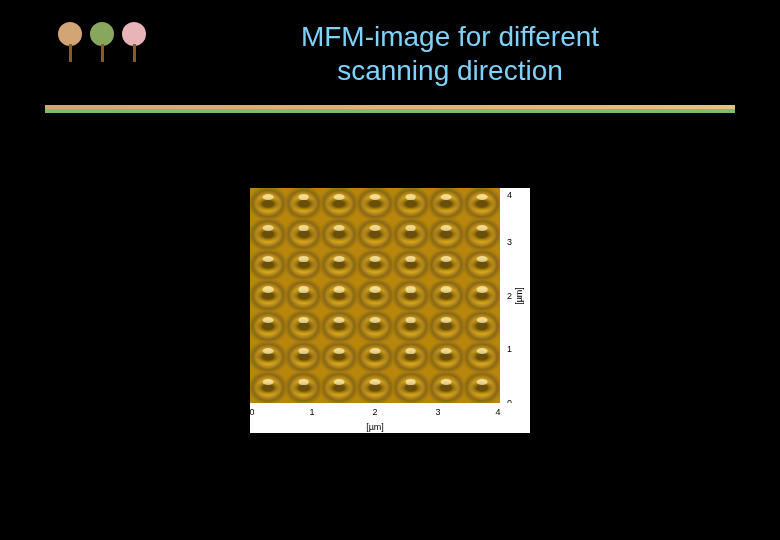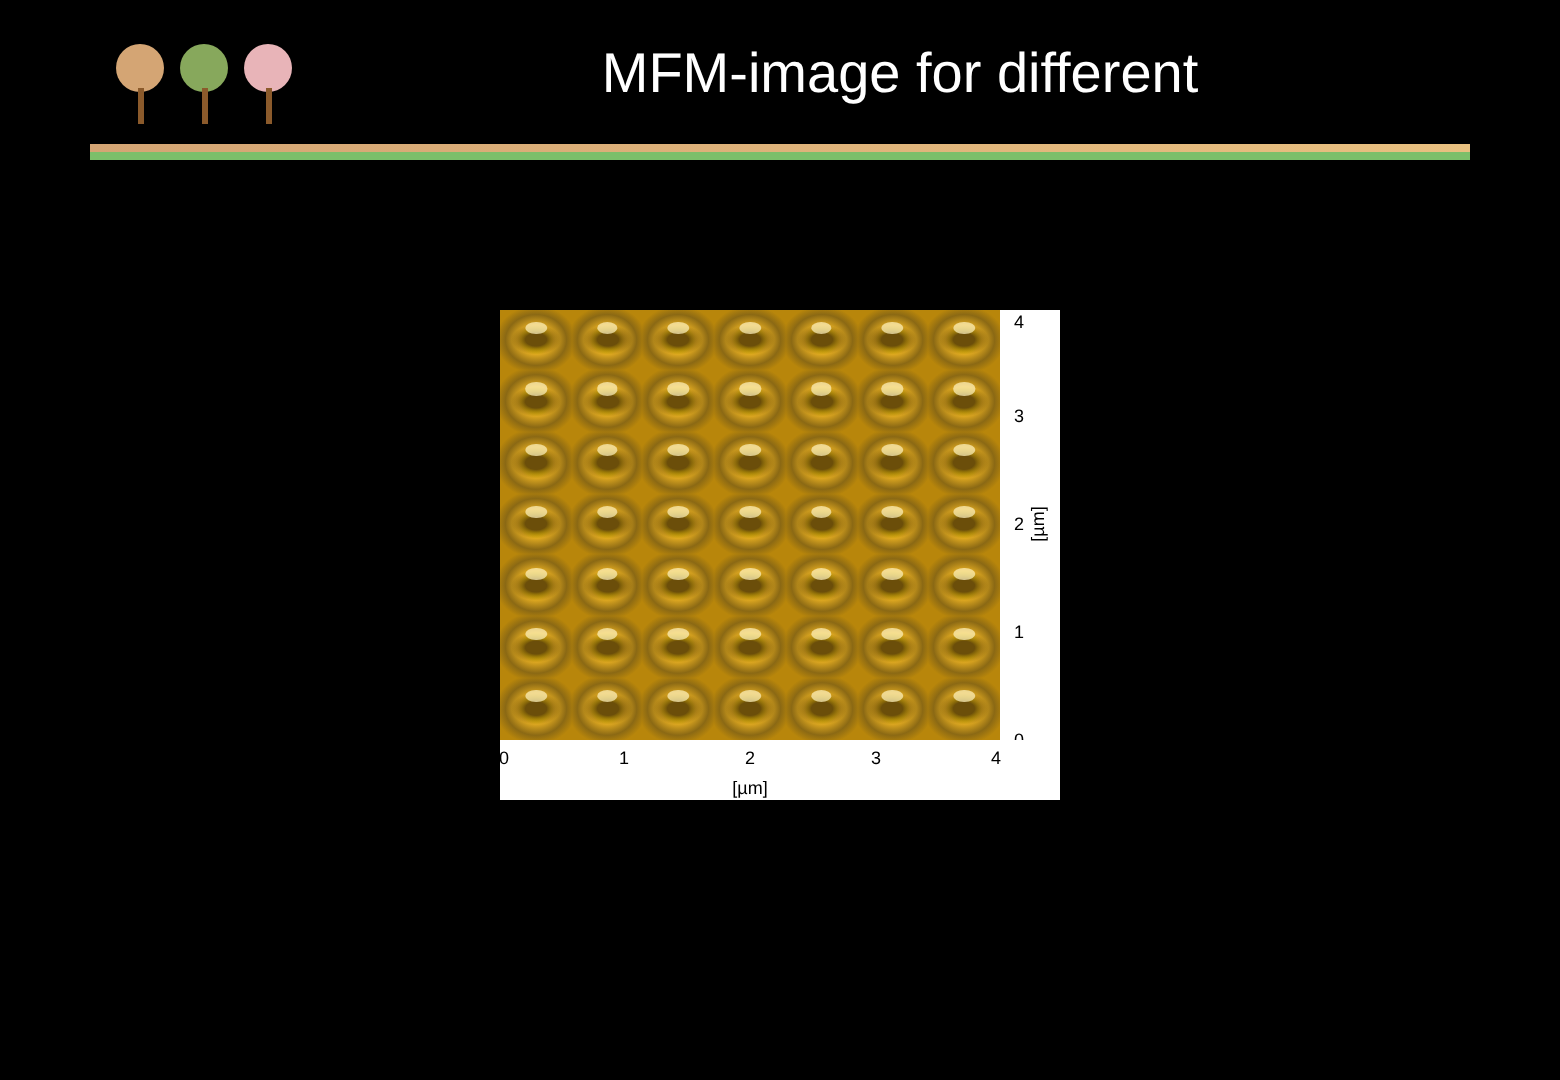--- a/index.html
+++ b/index.html
@@ -44,21 +44,21 @@
     .tree3 .tree-crown { background: #e8b4b8; }
     .tree-trunk {
       width: 3px;
       height: 18px;
       background: #8b5a2b;
       position: absolute;
       bottom: 0;
       left: 13.5px;
     }
     .title {
-      color: #ffffff;
+      color: #7dd3fc;
       font-size: 28px;
       text-align: center;
       margin-left: 180px;
       margin-right: 60px;
       line-height: 1.2;
     }
     .divider {
       margin: 18px 45px 0 45px;
       height: 8px;
       position: relative;
@@ -186,20 +186,21 @@
       <div class="tree-crown"></div>
       <div class="tree-trunk"></div>
     </div>
     <div class="tree tree3">
       <div class="tree-crown"></div>
       <div class="tree-trunk"></div>
     </div>
   </div>
   <div class="title">
     <span>MFM-image for different</span><br>
+    <span>scanning direction</span>
   </div>
   <div class="divider">
     <div class="divider-top"></div>
     <div class="divider-bottom"></div>
   </div>
 </div>
 
 <div class="content">
   <div class="figure-container">
     <div class="mfm-image">

